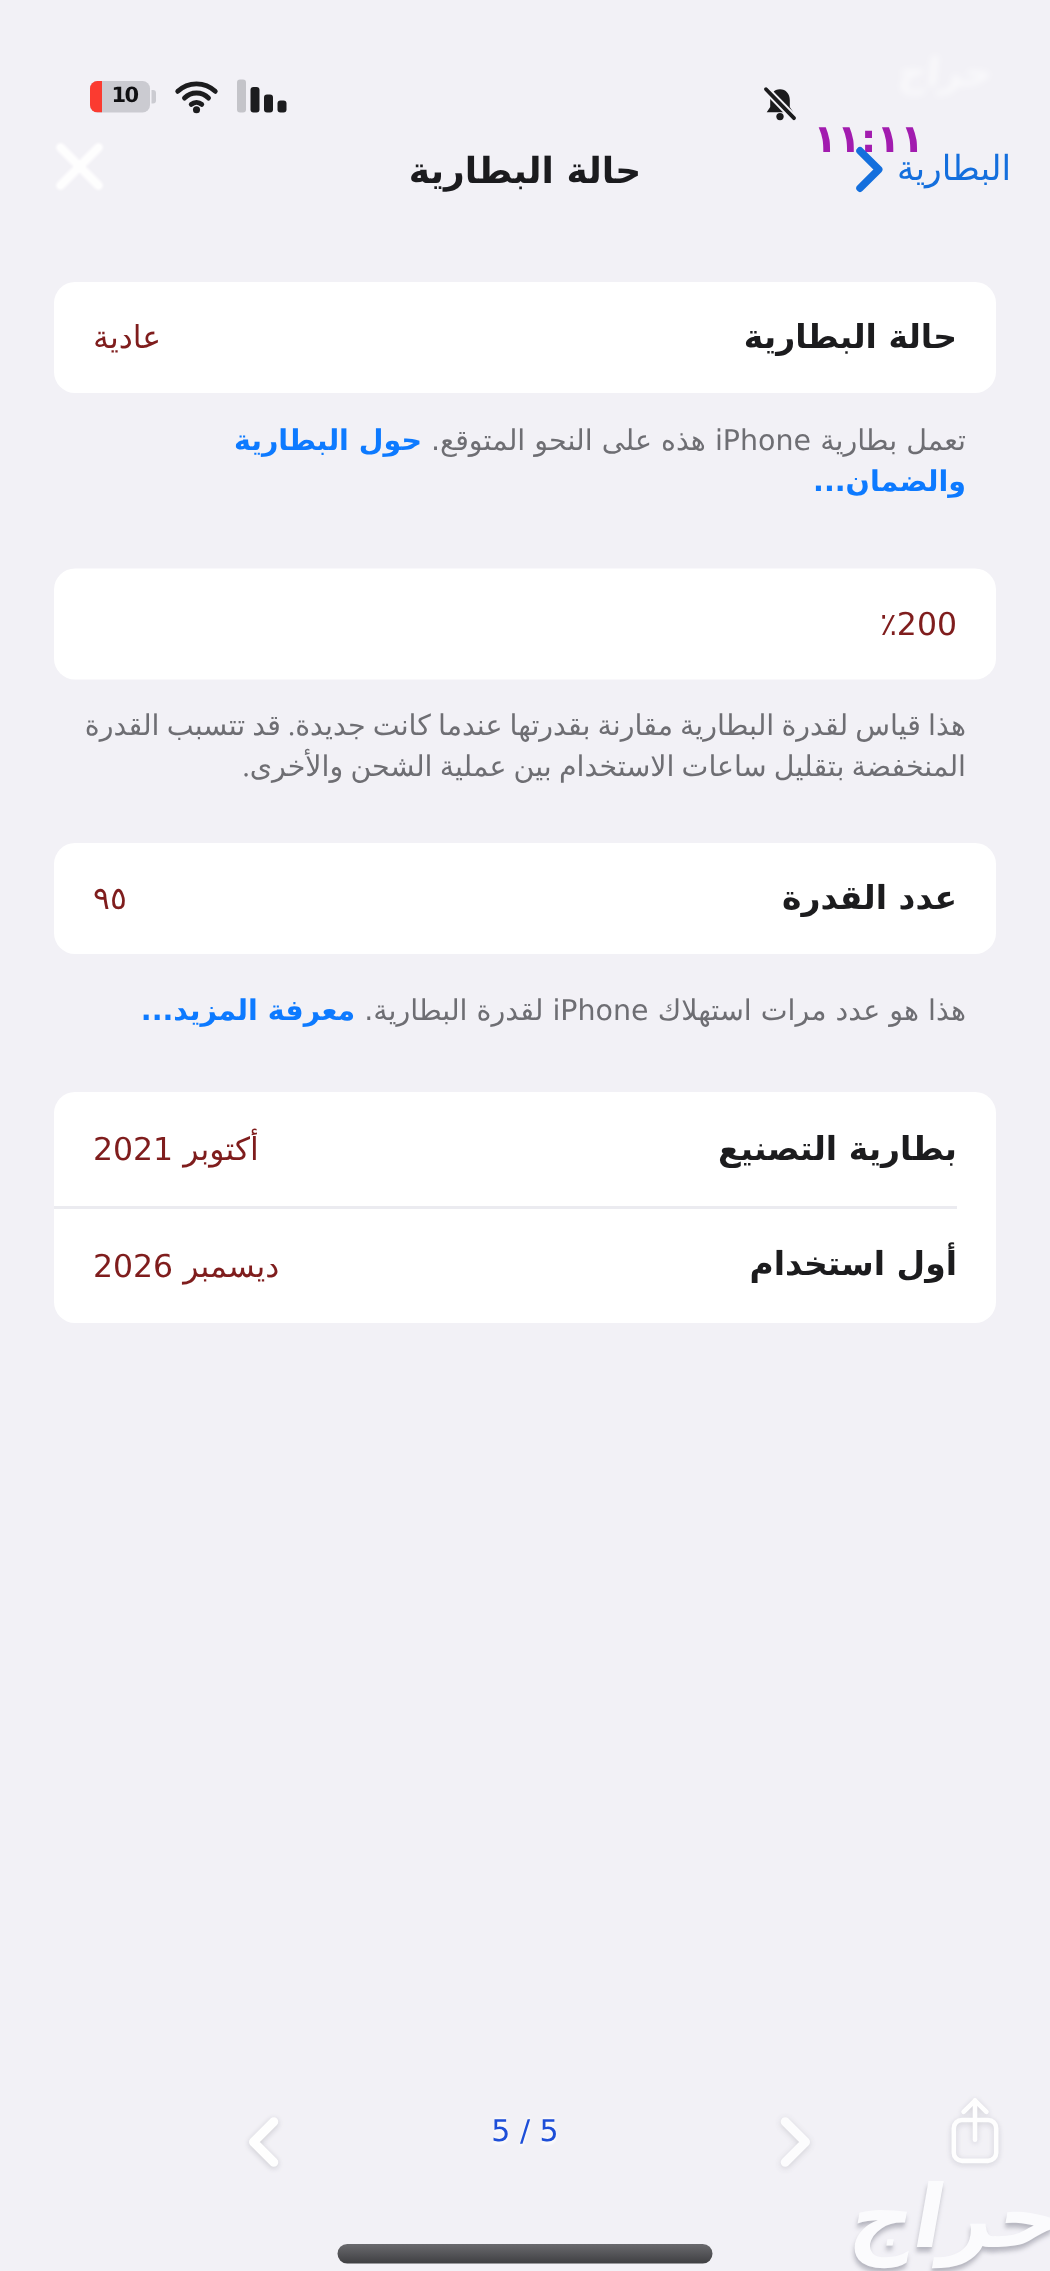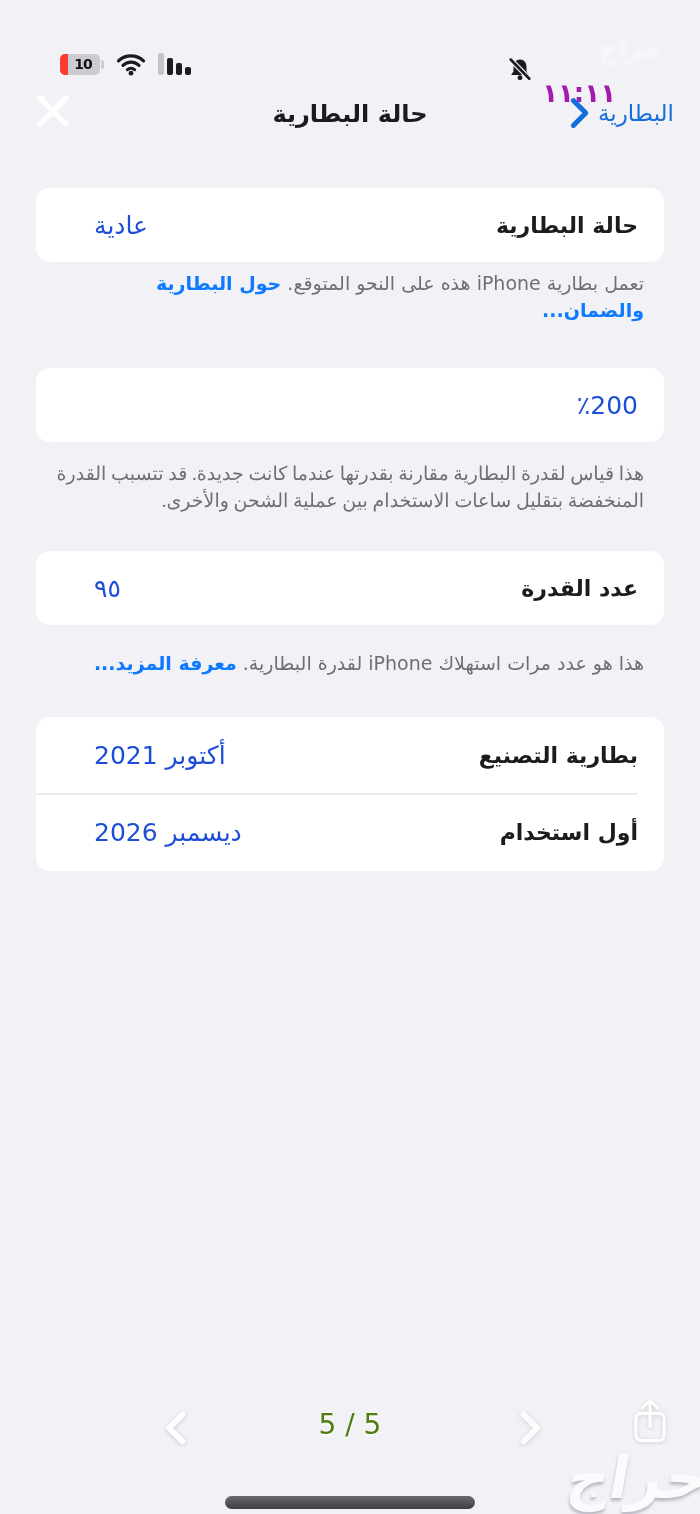--- a/index.html
+++ b/index.html
@@ -56,34 +56,34 @@
     display:flex; align-items:center; justify-content:space-between;
     height:74px; padding:0 26px;
   }
   .card.multi { display:block; height:auto; padding:0; }
   .card-row {
     display:flex; align-items:center; justify-content:space-between;
     height:76px; padding:0 26px;
   }
   .divider { height:1.5px; background:#ebebf0; margin-right:26px; }
   .card-label { font-size:22px; font-weight:700; color:#1c1c1e; }
-  .card-value { font-size:25px; color:#1d4ed8;margin-left:32px; }
+  .card-value { font-size:21px; color:#7f1d1d; }
   .ltr { direction:ltr; unicode-bidi:bidi-override; }
   .footer-note {
     margin:0 56px; font-size:19px; line-height:27px; color:#6e6e73; text-align:right;
   }
   .footer-link { color:#0d7aff; font-weight:700; cursor:pointer; }
-  .mt1 { margin-top:32px; } .mt2 { margin-top:8px; } .mt3 { margin-top:44px; }
+  .mt1 { margin-top:32px; } .mt2 { margin-top:19px; } .mt3 { margin-top:44px; }
   .mt4 { margin-top:18px;font-family:Liberation Serif, serif; } .mt5 { margin-top:37px; } .mt6 { margin-top:25px; }
   .mt7 { margin-top:40px; }
 
   
   .pager-text {
     position:absolute; left:0; right:0; top:1408px; text-align:center;
-    font-size:28px; color:#4d7c0f; direction:ltr;
+    font-size:20px; color:#1d4ed8; direction:ltr;
     text-shadow:0 2px 2px rgba(255,255,255,0.95), 0 -1px 1px rgba(255,255,255,0.6);
   }
   .chev { position:absolute; top:1410px; width:36px; height:36px; opacity:0.95; cursor:pointer;
           filter:drop-shadow(0 1px 2px rgba(120,120,130,0.35)); }
   .chev-left { left:160px; }
   .chev-right { left:510px; opacity:0.8; }
   .share-btn { position:absolute; right:30px; top:1396px; width:40px; height:50px; cursor:pointer;
                filter:drop-shadow(0 1px 2px rgba(120,120,130,0.3)); opacity:0.95; }
   .home-indicator {
     position:absolute; left:225px; bottom:5px; width:250px; height:13px;

